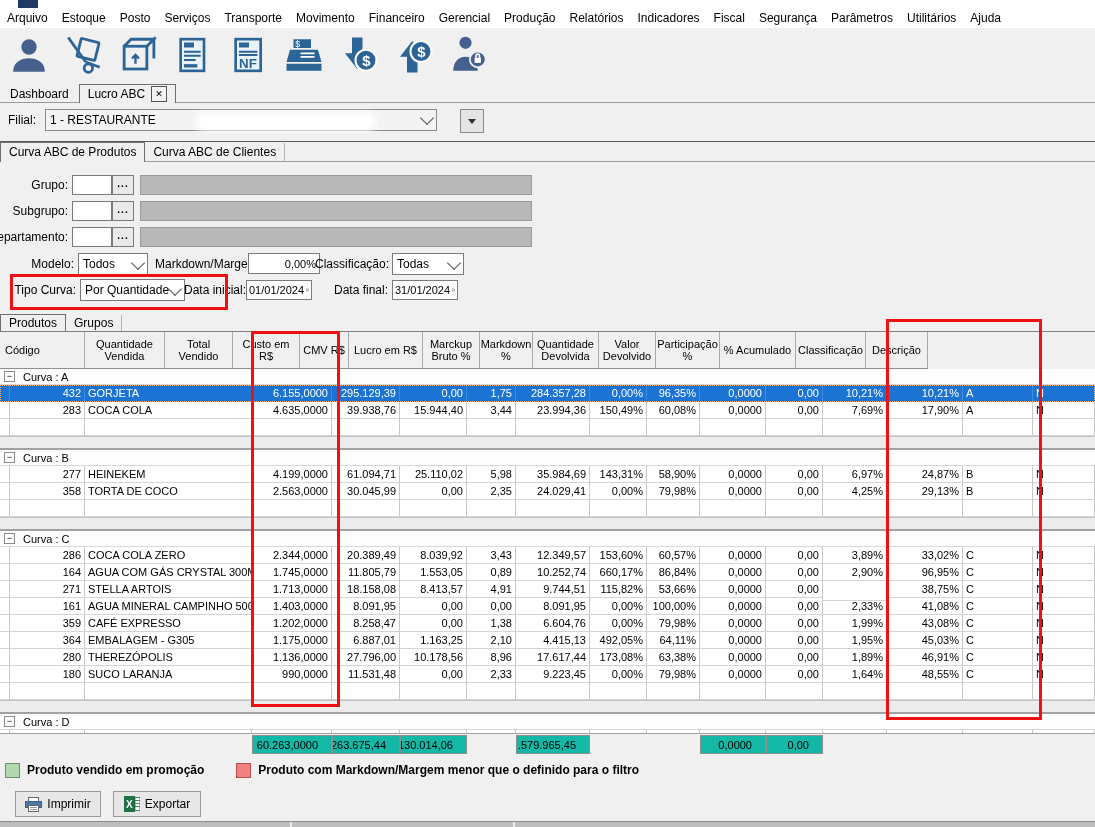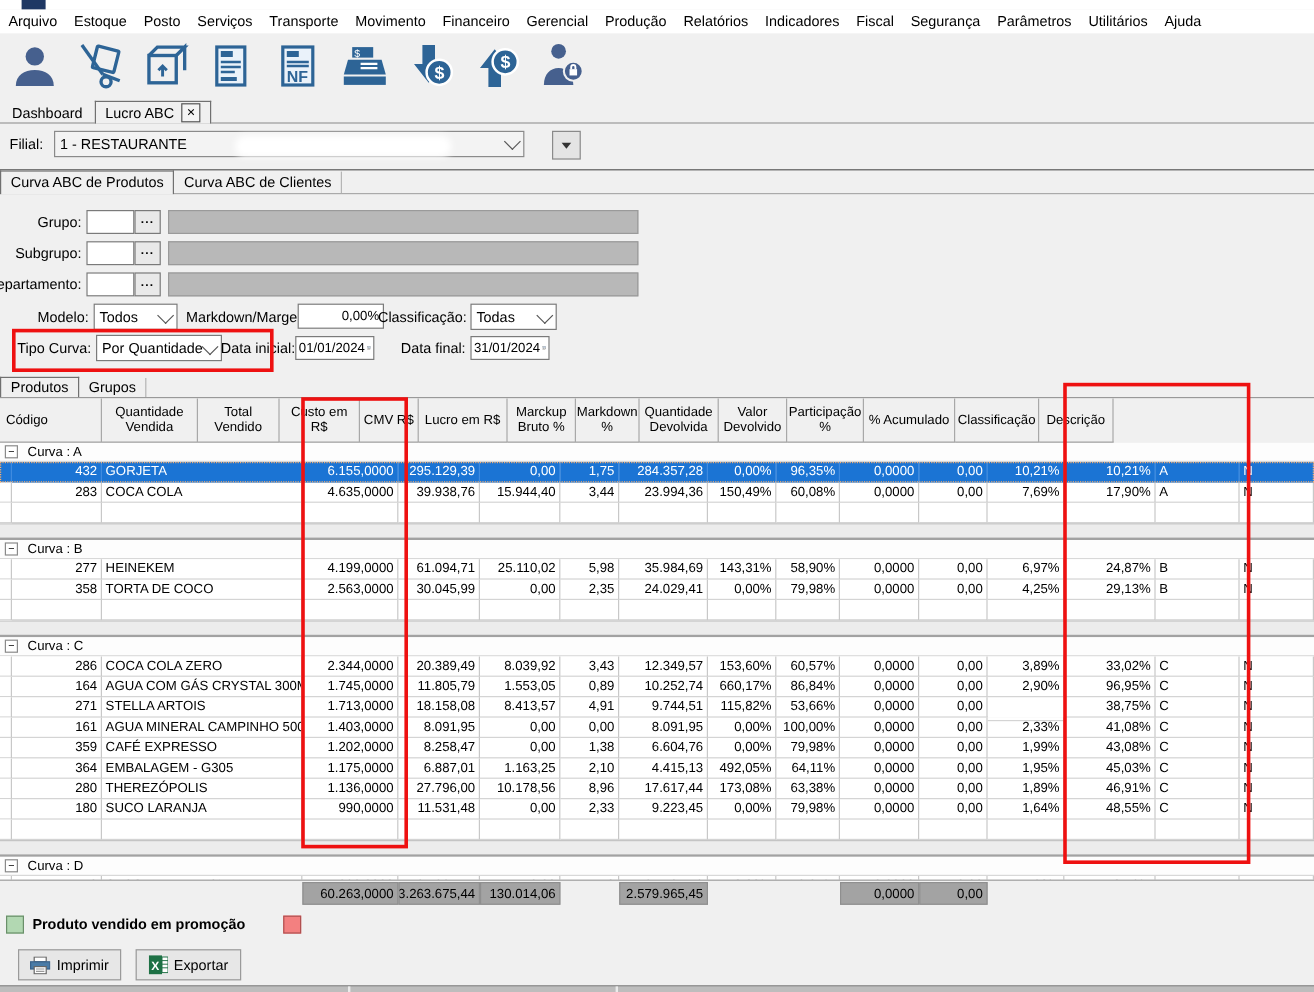--- a/index.html
+++ b/index.html
@@ -56,21 +56,21 @@
   .minus-box{width:11px;height:11px;border:1px solid #8a8a8a;background:#fff;font-size:9px;line-height:9px;text-align:center;margin:0 8px 0 4px;box-sizing:border-box}
   .grid-row{display:flex;height:17px;background:#fff;font-size:11px}
   .gutter{width:10px;box-sizing:border-box;border-right:1px solid #c8c8c8;border-bottom:1px solid #d4d4d4;background:#fff}
   .cell{box-sizing:border-box;border-right:1px solid #c8c8c8;border-bottom:1px solid #d4d4d4;display:flex;align-items:center;overflow:hidden;white-space:nowrap}
   .cell.ar{justify-content:flex-end;padding-right:3px}
   .cell.al{justify-content:flex-start;padding-left:3px}
   .grid-row.selected{outline:1px dotted #ffb06a;outline-offset:-1px}
   .grid-row.selected .cell,.grid-row.selected .gutter{background:#1b74d4;color:#fff;border-right-color:#3f8be0;border-bottom-color:#1b74d4}
   .gap{height:11px;background:#ececec;border-top:1px solid #c4c4c4;border-bottom:2px solid #a2a2a2}
   #grid-totals{position:absolute;left:0;bottom:0;height:21px;width:1095px;background:#f0f0f0;border-top:1px solid #a0a0a0;display:flex;align-items:center;z-index:5}
-  .tcell{box-sizing:border-box;height:19px;background:#a3a3a3;border:1px solid #8f8f8f;font-size:11px;display:flex;align-items:center;justify-content:flex-end;padding-right:3px;overflow:hidden;white-space:nowrap}
+  .tcell{box-sizing:border-box;height:19px;background:#14b8a6;border:1px solid #8f8f8f;font-size:11px;display:flex;align-items:center;justify-content:flex-end;padding-right:13px;overflow:hidden;white-space:nowrap}
   .tblank{box-sizing:border-box;height:19px}
   
   .redbox{position:absolute;border:3px solid #e11;pointer-events:none;z-index:50}
   #rb-tipo{left:10px;top:274px;width:212px;height:30px}
   #rb-qtd{left:251px;top:331px;width:83px;height:370px}
   #rb-acum{left:886px;top:319px;width:150px;height:395px}
   
   #legend{left:0;top:761px;width:1095px;height:18px;display:flex;align-items:center}
   .swatch{width:15px;height:15px;box-sizing:border-box}
   .legend-text{font-weight:bold;margin-left:7px;font-size:12px}
@@ -619,20 +619,21 @@
 </div>
 
 <div class="redbox" id="rb-tipo"></div>
 <div class="redbox" id="rb-qtd"></div>
 <div class="redbox" id="rb-acum"></div>
 
 <div class="abs" id="legend">
   <div class="swatch" style="margin-left:5px;background:#b2d8b2;border:1px solid #6a8f6a"></div>
   <span class="legend-text">Produto vendido em promoção</span>
   <div class="swatch" style="margin-left:32px;background:#f38080;border:1px solid #b05050"></div>
+  <span class="legend-text">Produto com Markdown/Margem menor que o definido para o filtro</span>
 </div>
 
 <div class="abs" id="actions">
   <div class="btn" style="left:15px;width:86px">
     <svg width="17" height="15" viewBox="0 0 17 15">
         <rect x="3.5" y="0.5" width="10" height="4" fill="#fff" stroke="#666"></rect>
         <rect x="0.5" y="4.5" width="16" height="6" fill="#4a7ba6" stroke="#38618a"></rect>
         <rect x="3.5" y="8.5" width="10" height="6" fill="#fff" stroke="#666"></rect>
         <path d="M5 10.5h7M5 12.5h7" stroke="#999"></path>
       </svg>

